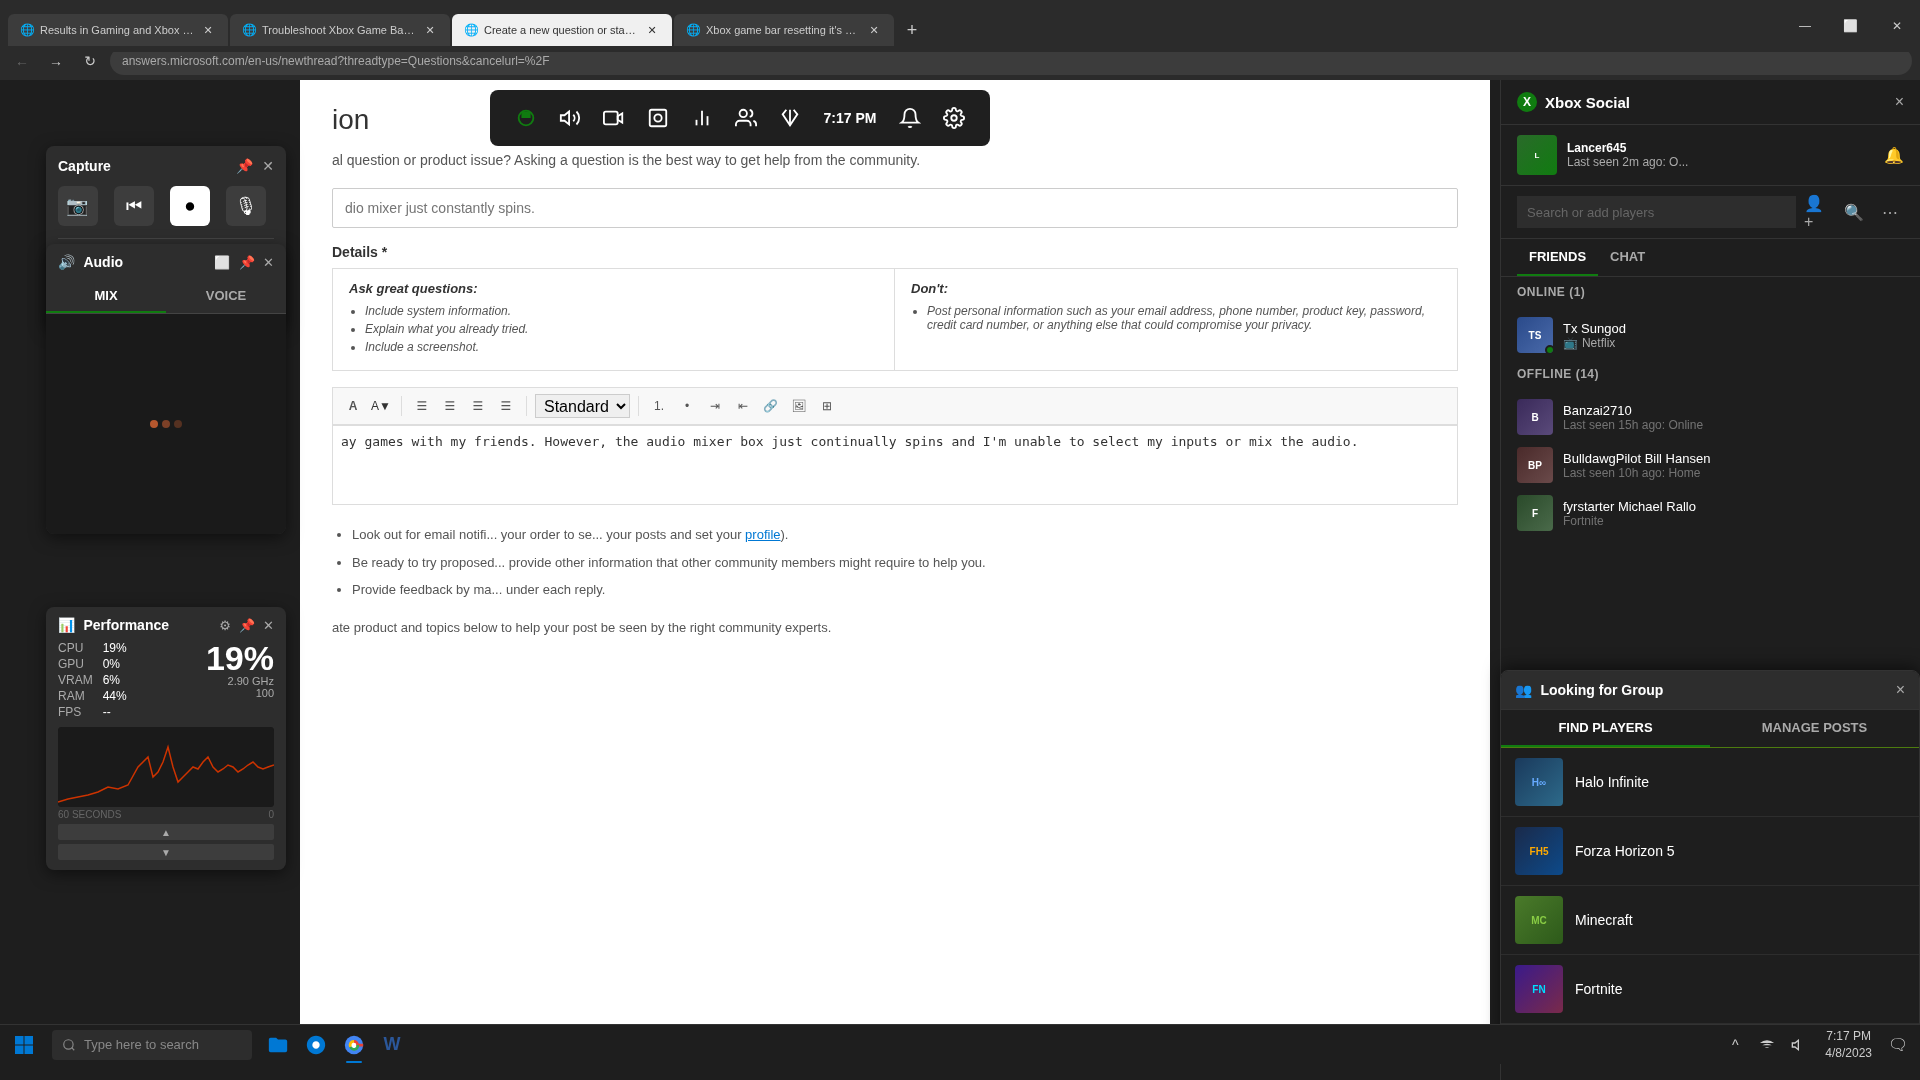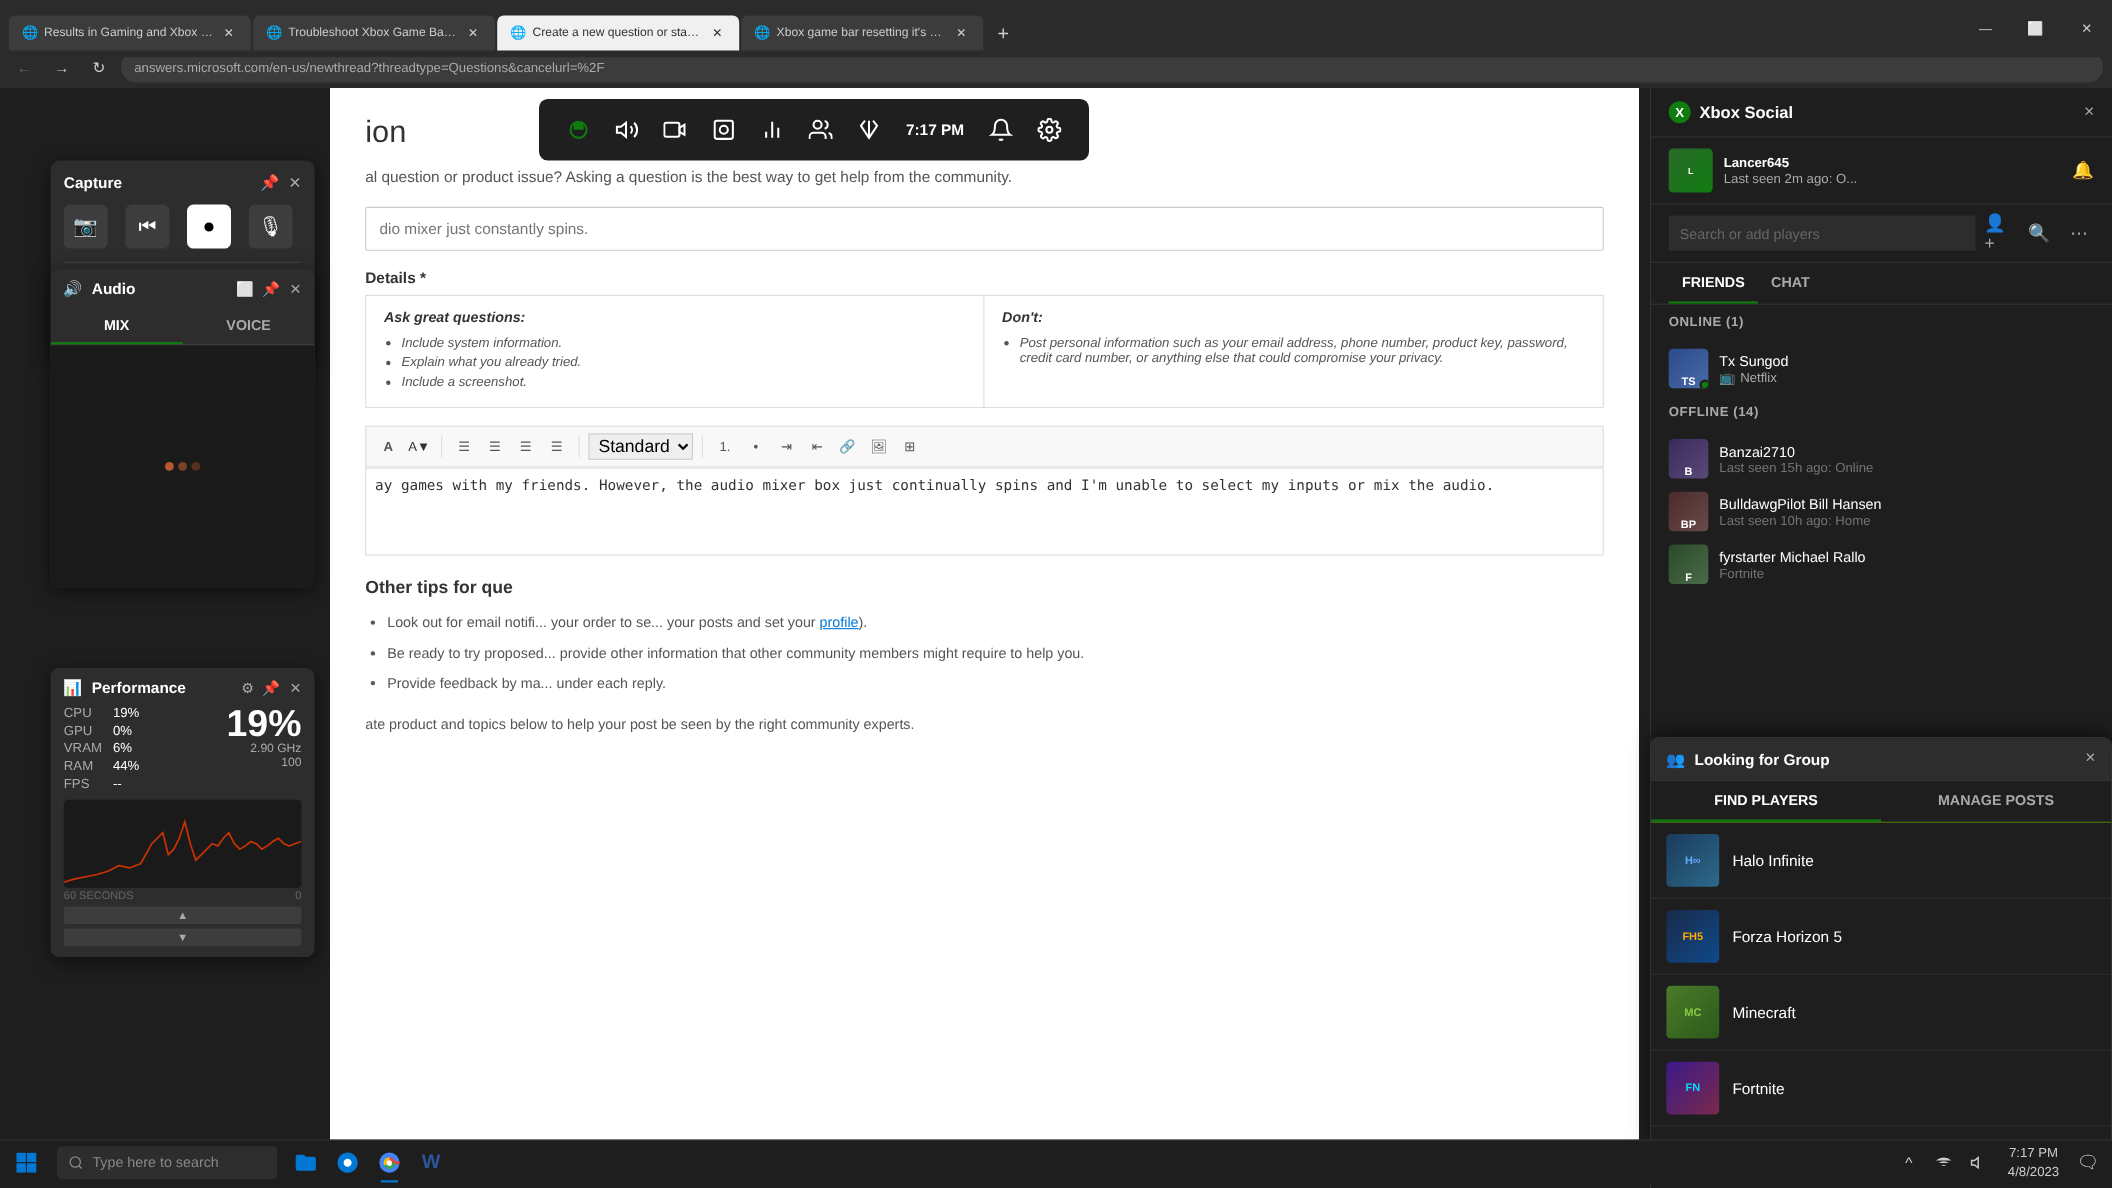--- a/index.html
+++ b/index.html
@@ -107,21 +107,21 @@
     .search-icons { display: flex; gap: 8px; color: #aaa; }
     .search-icon-btn { width: 28px; height: 28px; display: flex; align-items: center; justify-content: center; cursor: pointer; color: #aaa; font-size: 16px; }
 
     .friends-chat-tabs { display: flex; padding: 0 16px; border-bottom: 1px solid #333; }
     .fc-tab { padding: 10px 12px; color: #aaa; font-size: 13px; font-weight: 600; cursor: pointer; border-bottom: 2px solid transparent; }
     .fc-tab.active { color: #fff; border-bottom-color: #107c10; }
 
     .online-section { padding: 8px 16px 4px; }
     .section-header { color: #aaa; font-size: 12px; font-weight: 600; margin-bottom: 8px; text-transform: uppercase; letter-spacing: 0.5px; }
     .friend-item { display: flex; align-items: center; gap: 10px; padding: 6px 16px; cursor: pointer; }
-    .friend-avatar { width: 36px; height: 36px; border-radius: 4px; background: #555; display: flex; align-items: flex-end; justify-content: center; font-size: 10px; color: #fff; font-weight: 700; position: relative; flex-shrink: 0; overflow: hidden; }
+    .friend-avatar { width: 36px; height: 36px; border-radius: 4px; background: #555; display: flex; align-items: center; justify-content: center; font-size: 10px; color: #fff; font-weight: 700; position: relative; flex-shrink: 0; overflow: hidden; }
     .online-dot { width: 10px; height: 10px; background: #107c10; border-radius: 50%; position: absolute; bottom: -2px; right: -2px; border: 2px solid #1e1e1e; }
     .friend-info { flex: 1; }
     .friend-name { color: #fff; font-size: 13px; font-weight: 500; }
     .friend-activity { color: #aaa; font-size: 12px; display: flex; align-items: center; gap: 4px; }
     .offline-label { opacity: 0.6; }
 
     
     .lfg-panel { position: absolute; bottom: 0; right: 0; width: 420px; height: 400px; background: #1e1e1e; border: 1px solid #333; border-radius: 8px 8px 0 0; overflow: hidden; box-shadow: 0 -4px 16px rgba(0,0,0,0.5); }
     .lfg-header { display: flex; align-items: center; justify-content: space-between; padding: 10px 14px; background: #2d2d2d; border-bottom: 1px solid #333; }
     .lfg-title { color: #fff; font-size: 14px; font-weight: 600; display: flex; align-items: center; gap: 8px; }
@@ -134,21 +134,21 @@
     .lfg-game-thumb { width: 48px; height: 48px; border-radius: 4px; background: #555; flex-shrink: 0; overflow: hidden; }
     .lfg-game-name { color: #fff; font-size: 14px; font-weight: 500; }
 
     
     .thumb-halo { background: linear-gradient(135deg, #1a3a5c, #2d6a8a); }
     .thumb-forza { background: linear-gradient(135deg, #1a2a4a, #0d4a8a); }
     .thumb-minecraft { background: linear-gradient(135deg, #4a7a2a, #2d5a1a); }
     .thumb-fortnite { background: linear-gradient(135deg, #3a1a8a, #7a2a4a); }
 
     
-    .taskbar { position: absolute; bottom: 4px; left: 0; right: 0; height: 40px; background: #1e1e1e; display: flex; align-items: center; z-index: 200; border-top: 1px solid #333; }
+    .taskbar { position: absolute; bottom: 16px; left: 0; right: 0; height: 40px; background: #1e1e1e; display: flex; align-items: center; z-index: 200; border-top: 1px solid #333; }
     .taskbar-start { width: 48px; height: 40px; display: flex; align-items: center; justify-content: center; cursor: pointer; }
     .taskbar-search { display: flex; align-items: center; gap: 8px; height: 30px; background: #2d2d2d; border-radius: 4px; padding: 0 10px; margin-left: 4px; width: 200px; cursor: pointer; }
     .taskbar-search-text { color: #888; font-size: 13px; }
     .taskbar-icons { display: flex; align-items: center; gap: 2px; margin-left: 8px; }
     .taskbar-icon { width: 36px; height: 40px; display: flex; align-items: center; justify-content: center; cursor: pointer; position: relative; }
     .taskbar-icon.active::after { content: ''; position: absolute; bottom: 2px; left: 50%; transform: translateX(-50%); width: 16px; height: 2px; background: #0078d4; border-radius: 1px; }
     .taskbar-right { margin-left: auto; display: flex; align-items: center; gap: 4px; padding-right: 8px; }
     .taskbar-sys-icon { width: 28px; height: 40px; display: flex; align-items: center; justify-content: center; cursor: pointer; color: #ccc; font-size: 14px; }
     .taskbar-time { color: #ccc; font-size: 12px; text-align: center; padding: 0 8px; cursor: pointer; line-height: 1.4; }
     .taskbar-notif { width: 28px; height: 40px; display: flex; align-items: center; justify-content: center; cursor: pointer; color: #ccc; font-size: 16px; }
@@ -247,21 +247,20 @@
       <div class="toolbar-btn">⇥</div>
       <div class="toolbar-btn">⇤</div>
       <div class="toolbar-btn">🔗</div>
       <div class="toolbar-btn">🖼</div>
       <div class="toolbar-btn">⊞</div>
     </div>
     <textarea class="text-area" style="width: 100%; height: 80px; border: 1px solid rgb(221, 221, 221); padding: 8px; font-size: 13px; resize: none;">ay games with my friends. However, the audio mixer box just continually spins and I'm unable to select my inputs or mix the audio.</textarea>
   </div>
 
   <div class="other-tips">
-    <h3>Other tips for que</h3>
     <ul>
       <li>Look out for email notifi... your order to se... your posts and set your <a class="link">profile</a>).</li>
       <li>Be ready to try proposed... provide other information that other community members might require to help you.</li>
       <li>Provide feedback by ma... under each reply.</li>
     </ul>
   </div>
 
   <div class="community-section">
     <p>ate product and topics below to help your post be seen by the right community experts.</p>
   </div>

